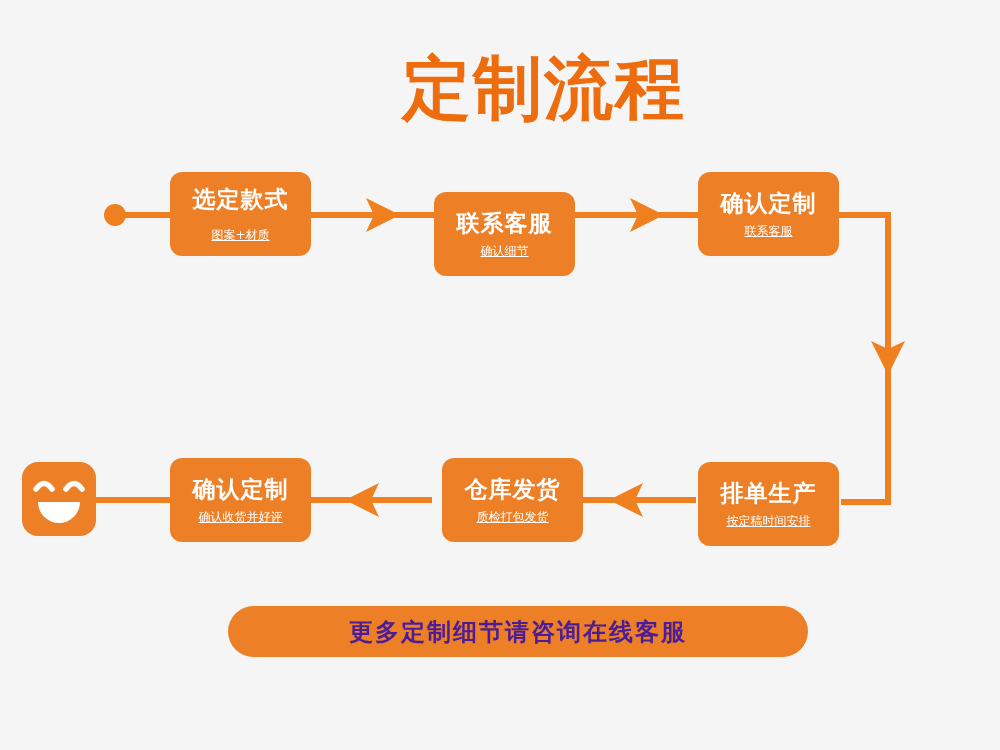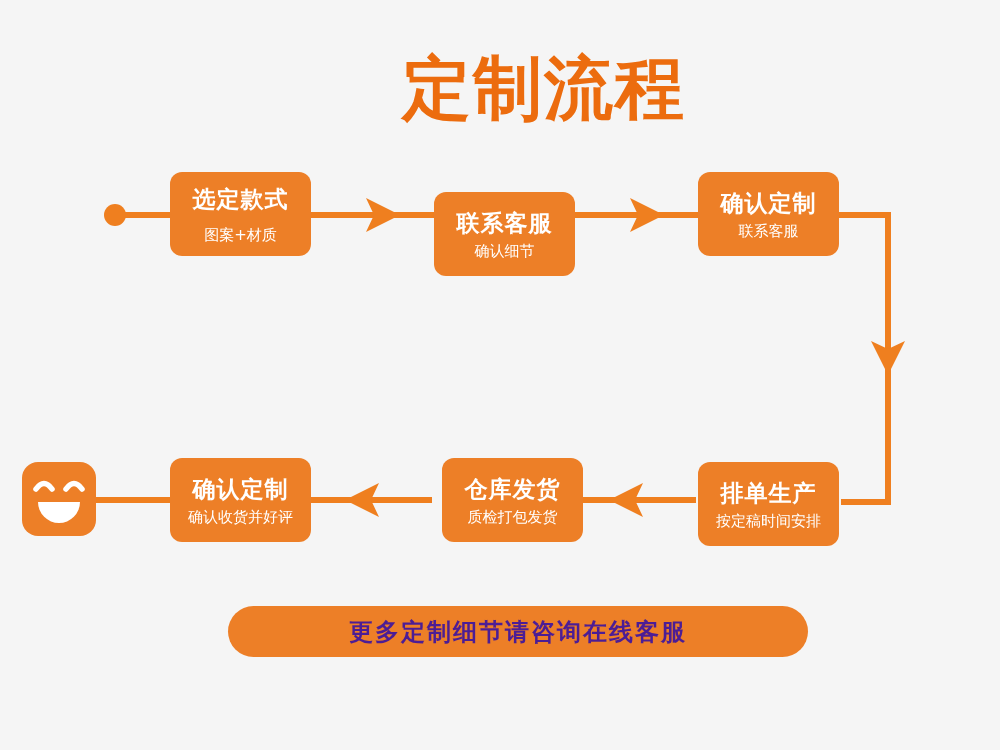--- a/index.html
+++ b/index.html
@@ -61,24 +61,25 @@
   }
   .step-title {
     font-size: 23px;
     line-height: 26px;
     font-weight: bold;
     letter-spacing: 1px;
     white-space: nowrap;
     margin-bottom: 7px;
   }
   .step-sub {
-    font-size: 15px;
+    font-size: 12px;
     line-height: 16px;
     font-weight: normal;
     white-space: nowrap;
+    text-decoration: underline;
   }
 
   
   #box-1 { left: 170px; top: 172px; width: 141px; height: 84px; gap: 8px; }
   #box-2 { left: 434px; top: 172px; width: 141px; height: 84px; margin-top: 20px; }
   #box-3 { left: 698px; top: 172px; width: 141px; height: 84px; }
   #box-4 { left: 698px; top: 462px; width: 141px; height: 84px; }
   #box-5 { left: 434px; top: 458px; width: 141px; height: 84px; margin-left: 8px; }
   #box-6 { left: 170px; top: 458px; width: 141px; height: 84px; }
 

